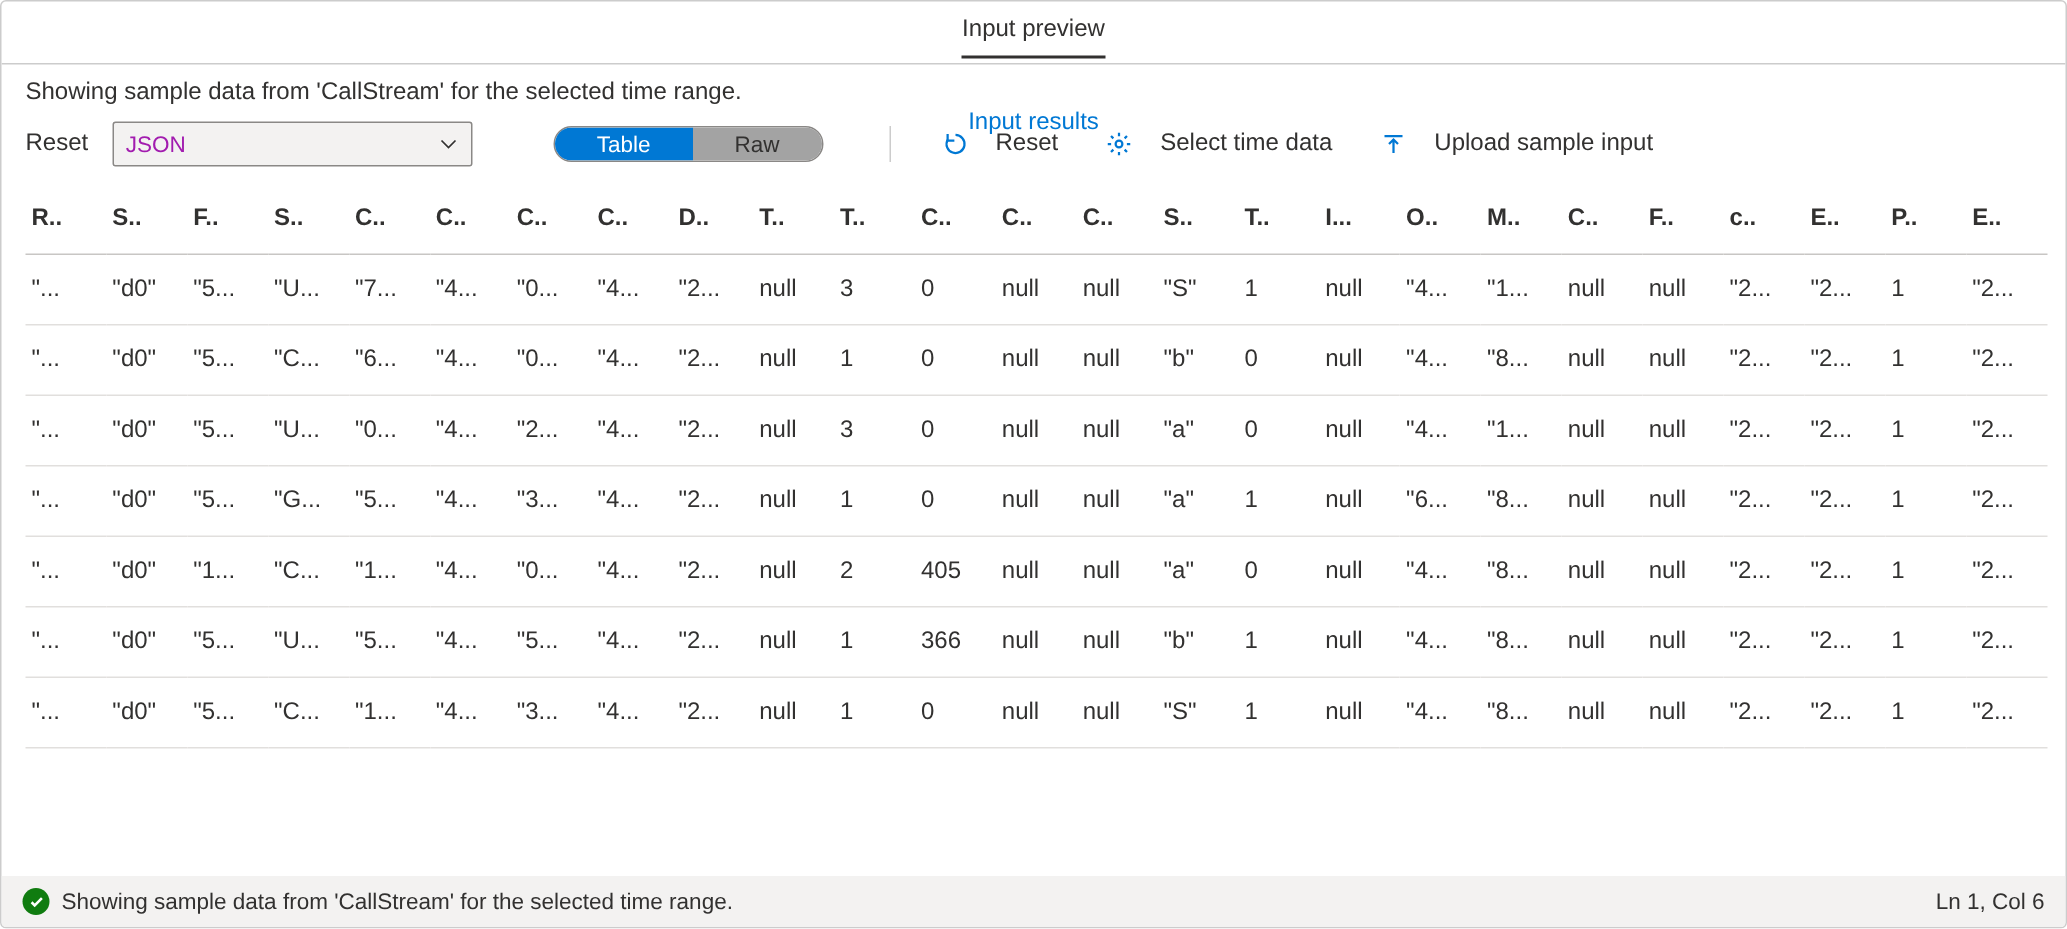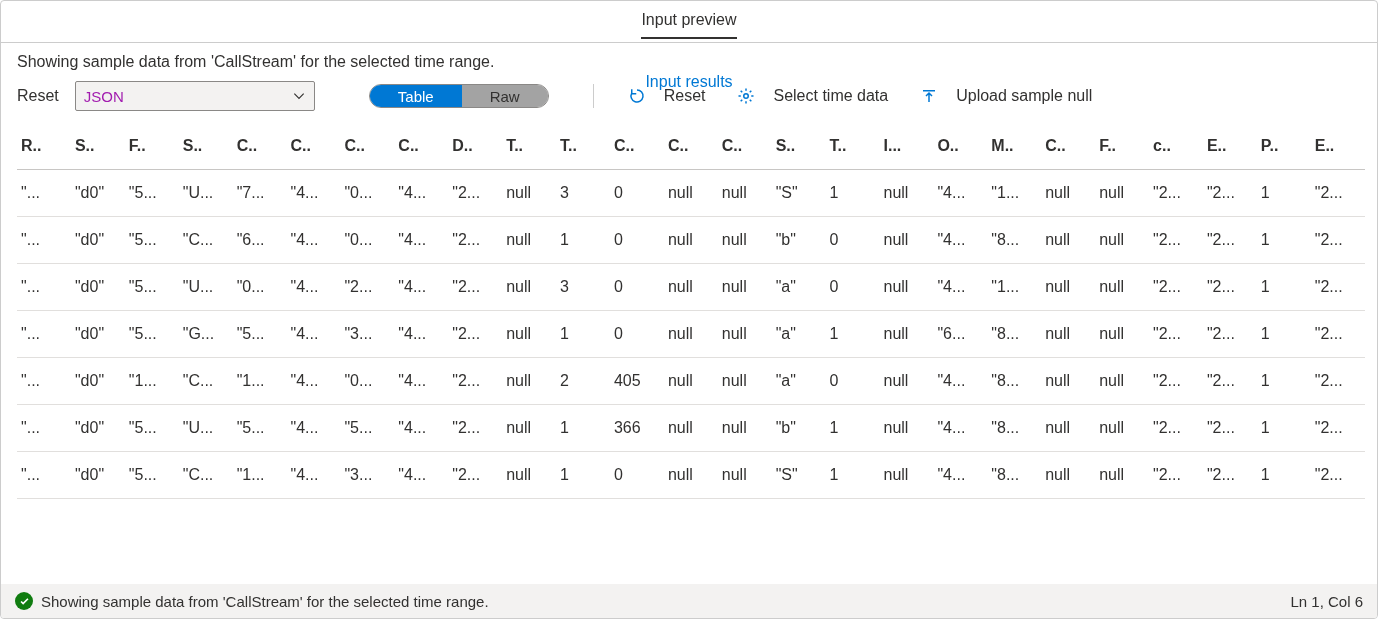--- a/index.html
+++ b/index.html
@@ -188,21 +188,21 @@
           <path d="M12 2v3M12 19v3M2 12h3M19 12h3M4.9 4.9l2.1 2.1M17 17l2.1 2.1M4.9 19.1L7 17M17 7l2.1-2.1" stroke="#0078d4" stroke-width="2"></path>
         </svg>
       <span>Select time data</span>
     </div>
 
     <div class="cmd">
       <svg viewBox="0 0 24 24">
           <path d="M4 5h16" stroke="#0078d4" stroke-width="2"></path>
           <path d="M12 20V8M8 12l4-4 4 4" fill="none" stroke="#0078d4" stroke-width="2"></path>
         </svg>
-      <span>Upload sample null</span>
+      <span>Upload sample input</span>
     </div>
   </div>
 
   <div class="table-wrap">
     <table>
       <thead>
           <tr id="hdr-row">
             <th>R..</th>
             <th>S..</th>
             <th>F..</th>

